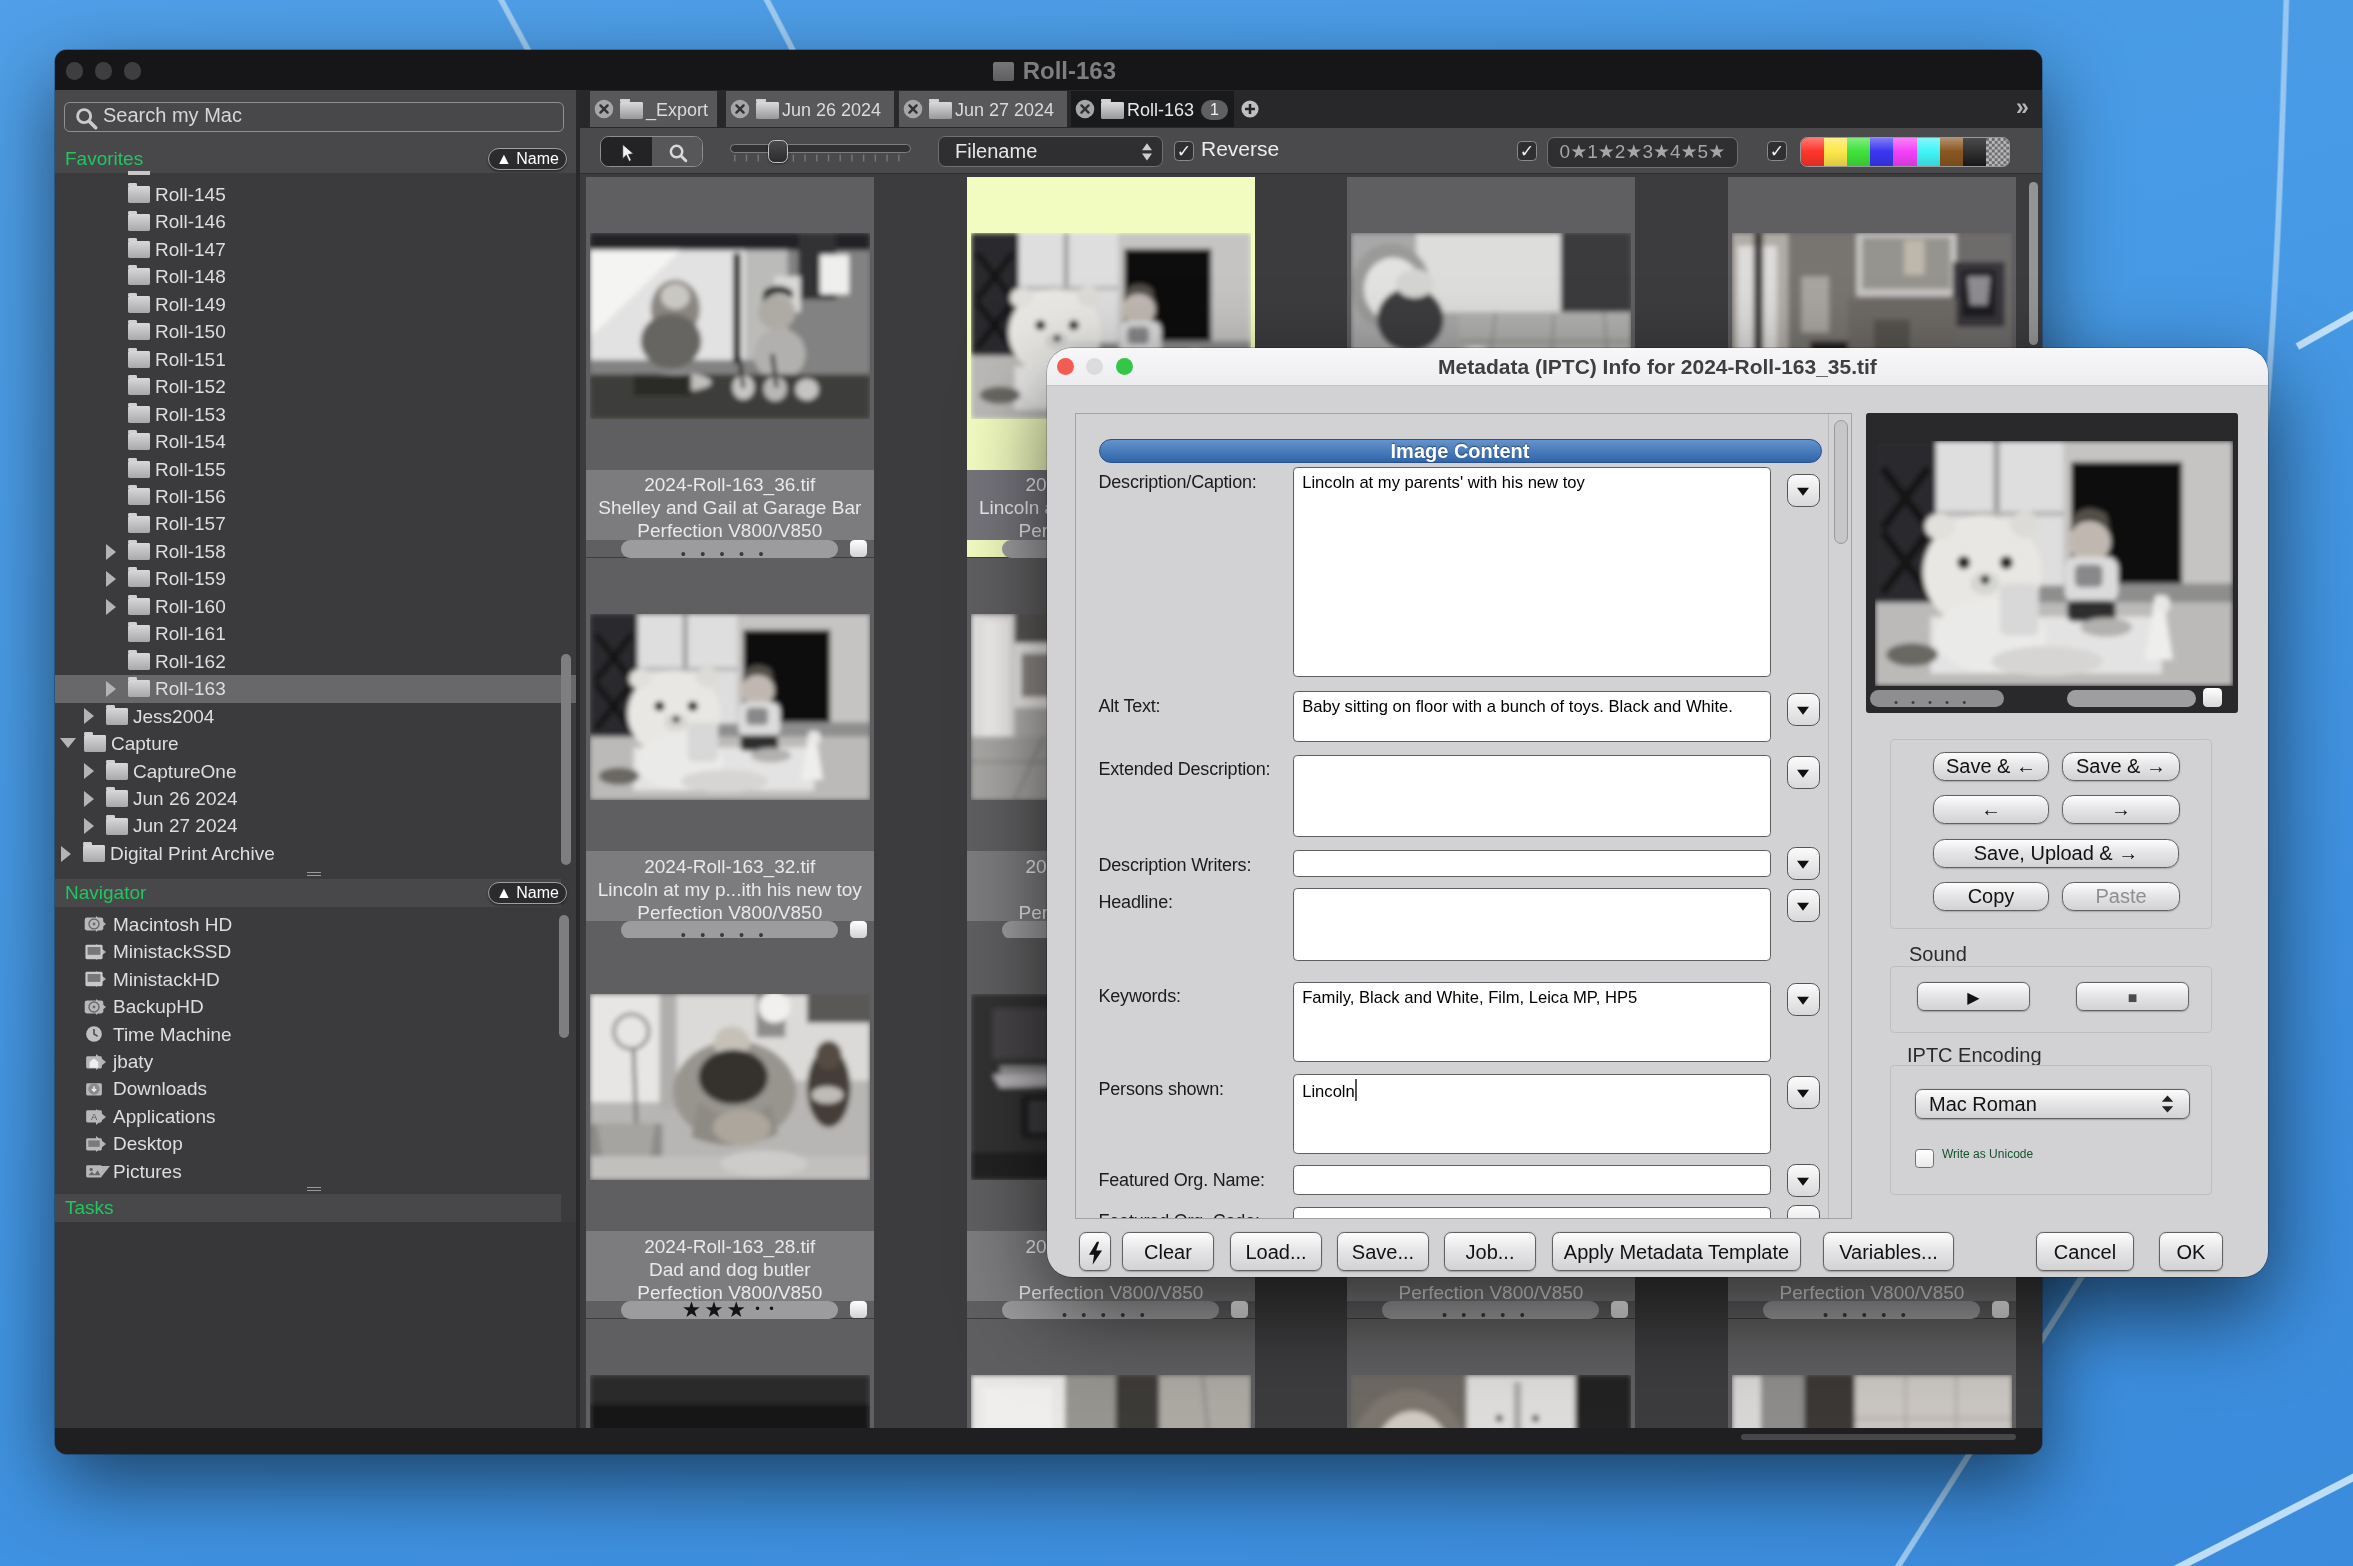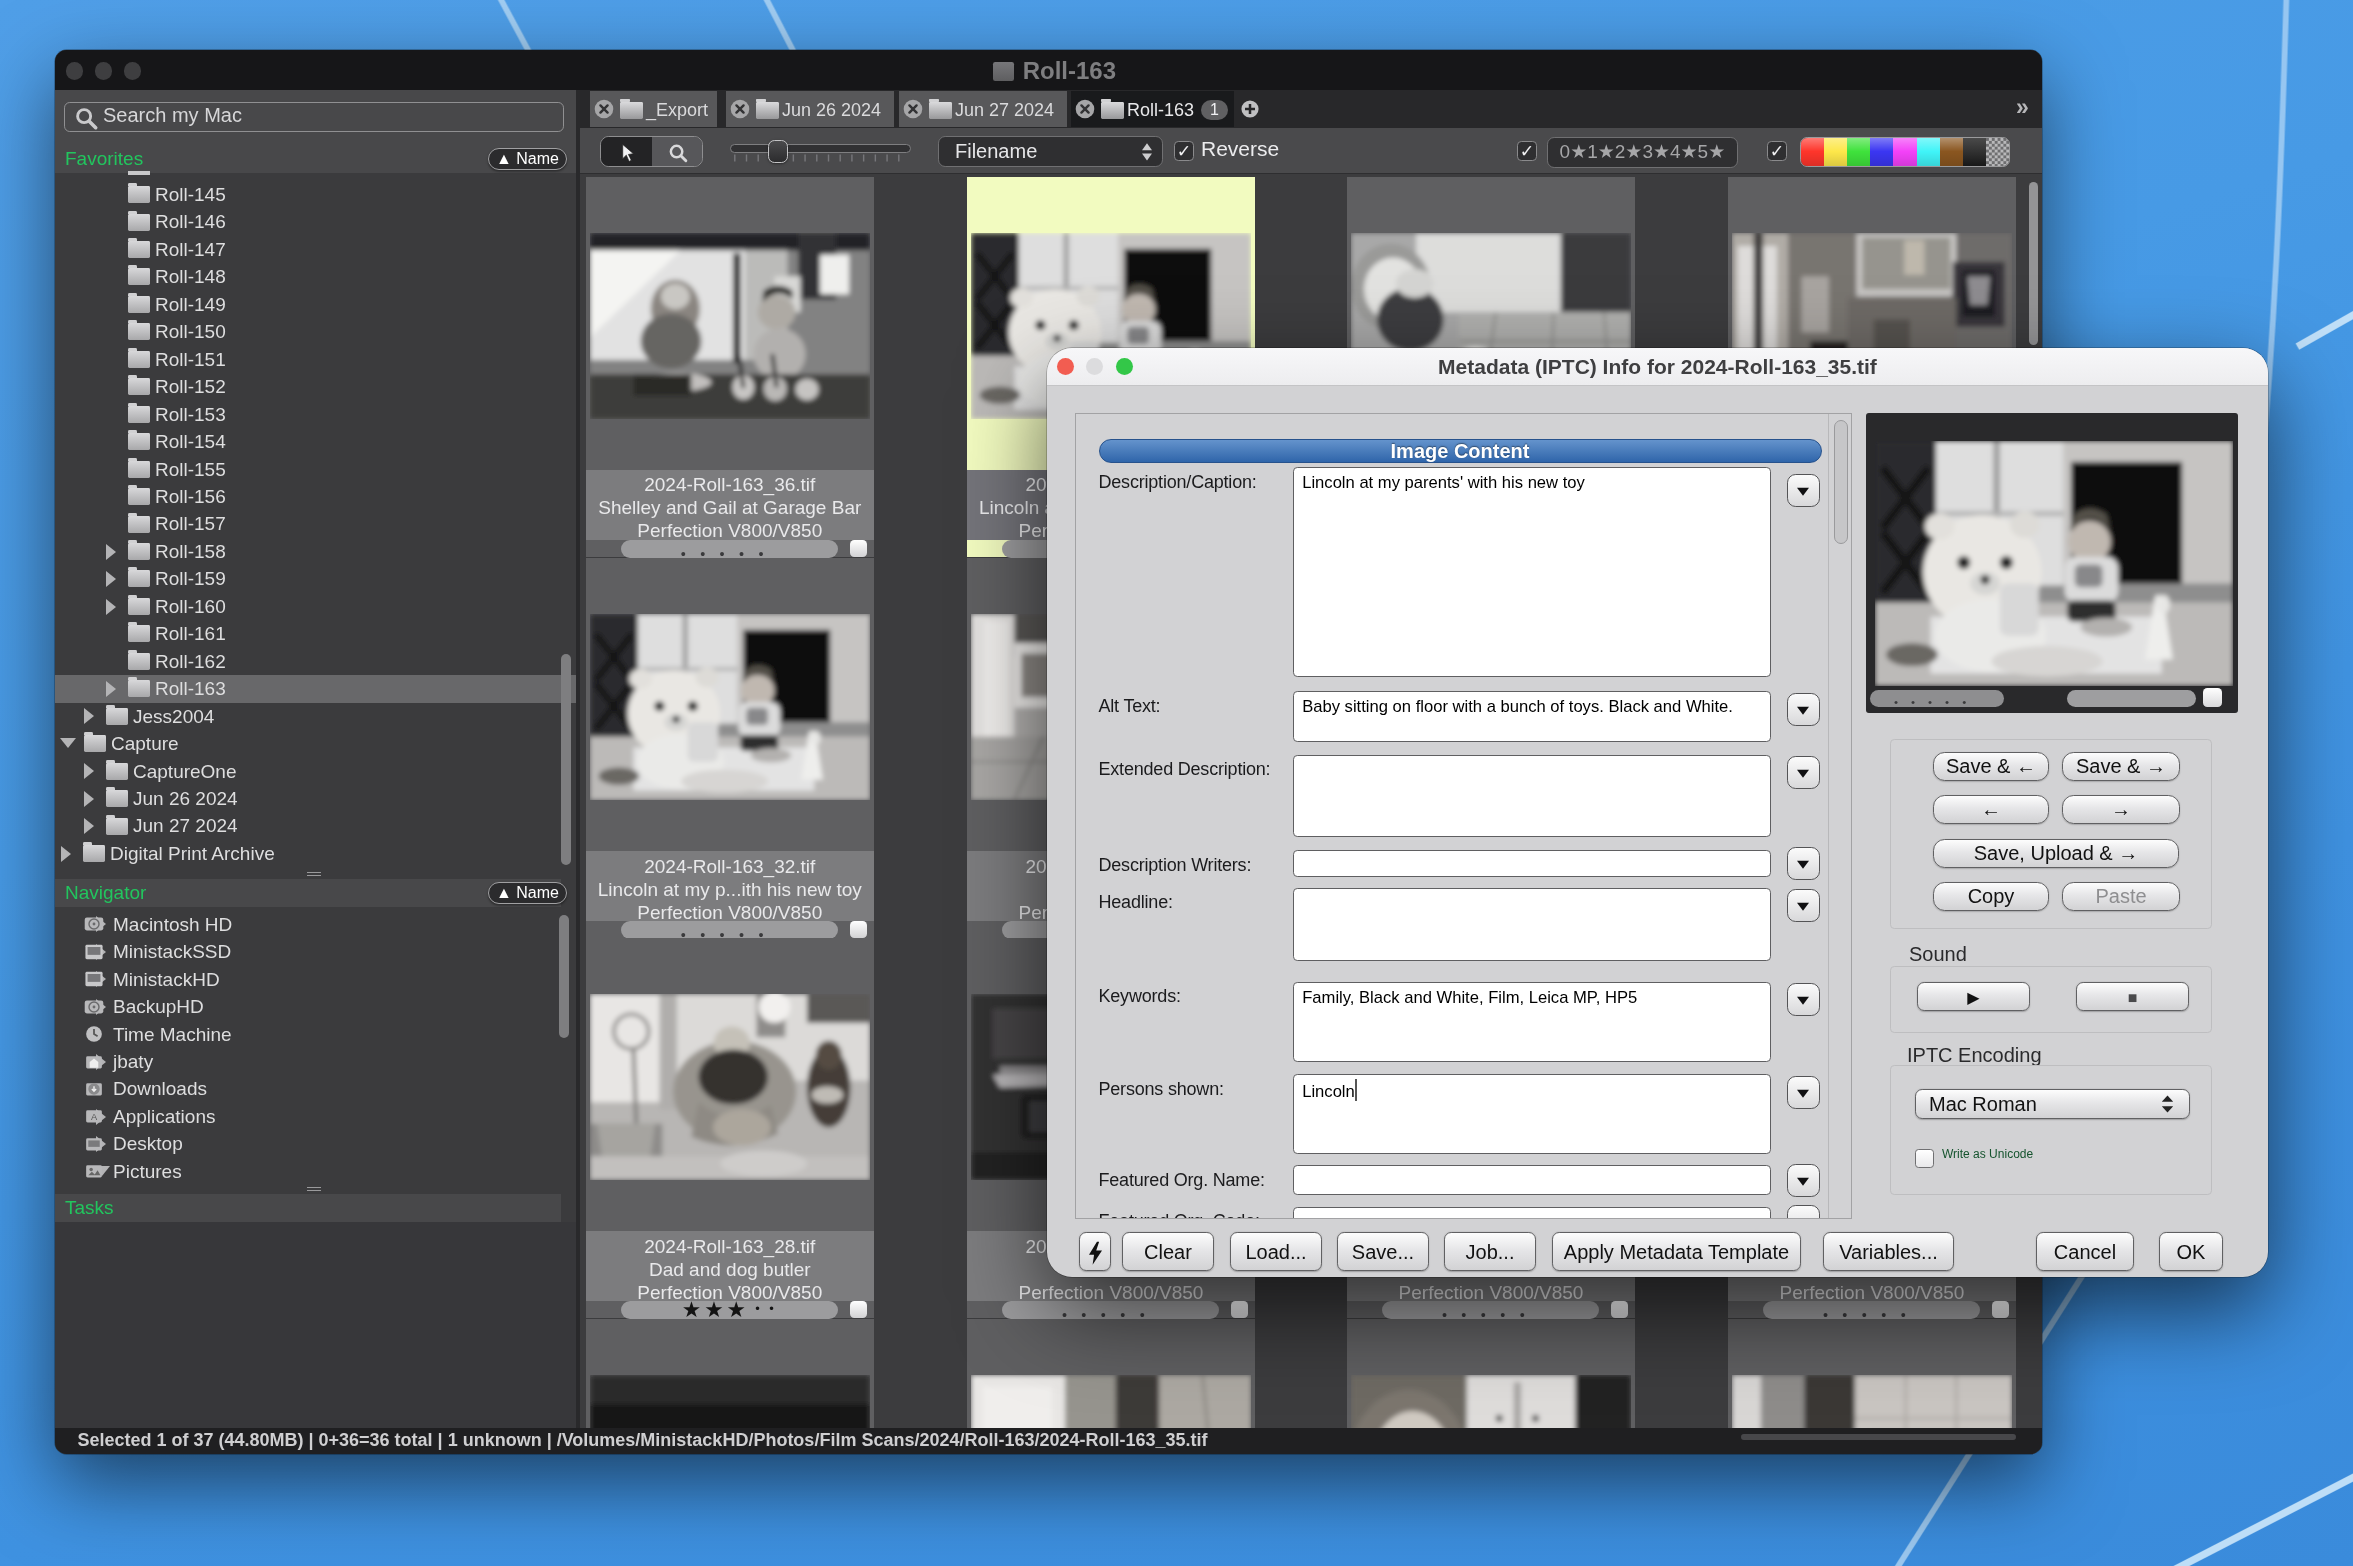--- a/index.html
+++ b/index.html
@@ -726,21 +726,20 @@
                 <line x1="240" y1="0" x2="240" y2="258"></line>
                 <line x1="310" y1="0" x2="310" y2="258"></line>
               </g>
               <rect x="190" y="80" width="140" height="178" fill="#141414"></rect>
             </g>
           </svg></div>
       </div>
       <div class="abs" style="left:1449px;top:8px;width:9.4px;height:163px;border-radius:5px;background:#949496;"></div>
     </div>
     <div class="abs" style="left:0;top:1378px;width:1987px;height:26px;background:#1f1f21;">
-      <div class="abs" style="left:22.4px;top:2.2px;color:#cfcfd1;font-size:18px;font-weight:bold;white-space:nowrap;">Selected 1 of 37 (44.80MB) | 0+36=36 total | 1 unknown | /Volumes/MinistackHD/Photos/Film Scans/2024/Roll-163/2024-Roll-163_35.tif</div>
       <div class="abs" style="left:1686px;top:5.8px;width:275px;height:5.8px;border-radius:2.9px;background:#47474a;"></div>
     </div>
   </div>
 <div class="abs" style="left:1047px;top:348px;width:1221px;height:929px;background:#d2d2d4;border-radius:25px;box-shadow:0 32.5px 87px rgba(0,0,0,.62),0 0 0 0.7px rgba(0,0,0,.28);overflow:hidden;">
     <div class="abs" style="left:0;top:0;width:1221px;height:38px;background:linear-gradient(#f7f7f9,#ededef);border-bottom:0.7px solid #c4c4c6;"></div>
     <div class="abs" style="left:10px;top:10px;width:17.3px;height:17.3px;border-radius:50%;background:#f25d51;"></div>
     <div class="abs" style="left:39px;top:10px;width:17.3px;height:17.3px;border-radius:50%;background:#dcdcde;"></div>
     <div class="abs" style="left:69px;top:10px;width:17.3px;height:17.3px;border-radius:50%;background:#33c748;"></div>
     <div class="abs" style="left:0;top:6.5px;width:1221px;text-align:center;color:#3f3f41;font-size:21px;font-weight:bold;">Metadata (IPTC) Info for 2024-Roll-163_35.tif</div>
     <div class="abs" style="left:27.5px;top:65px;width:777px;height:806px;border:1.4px solid #a2a2a4;overflow:hidden;">

